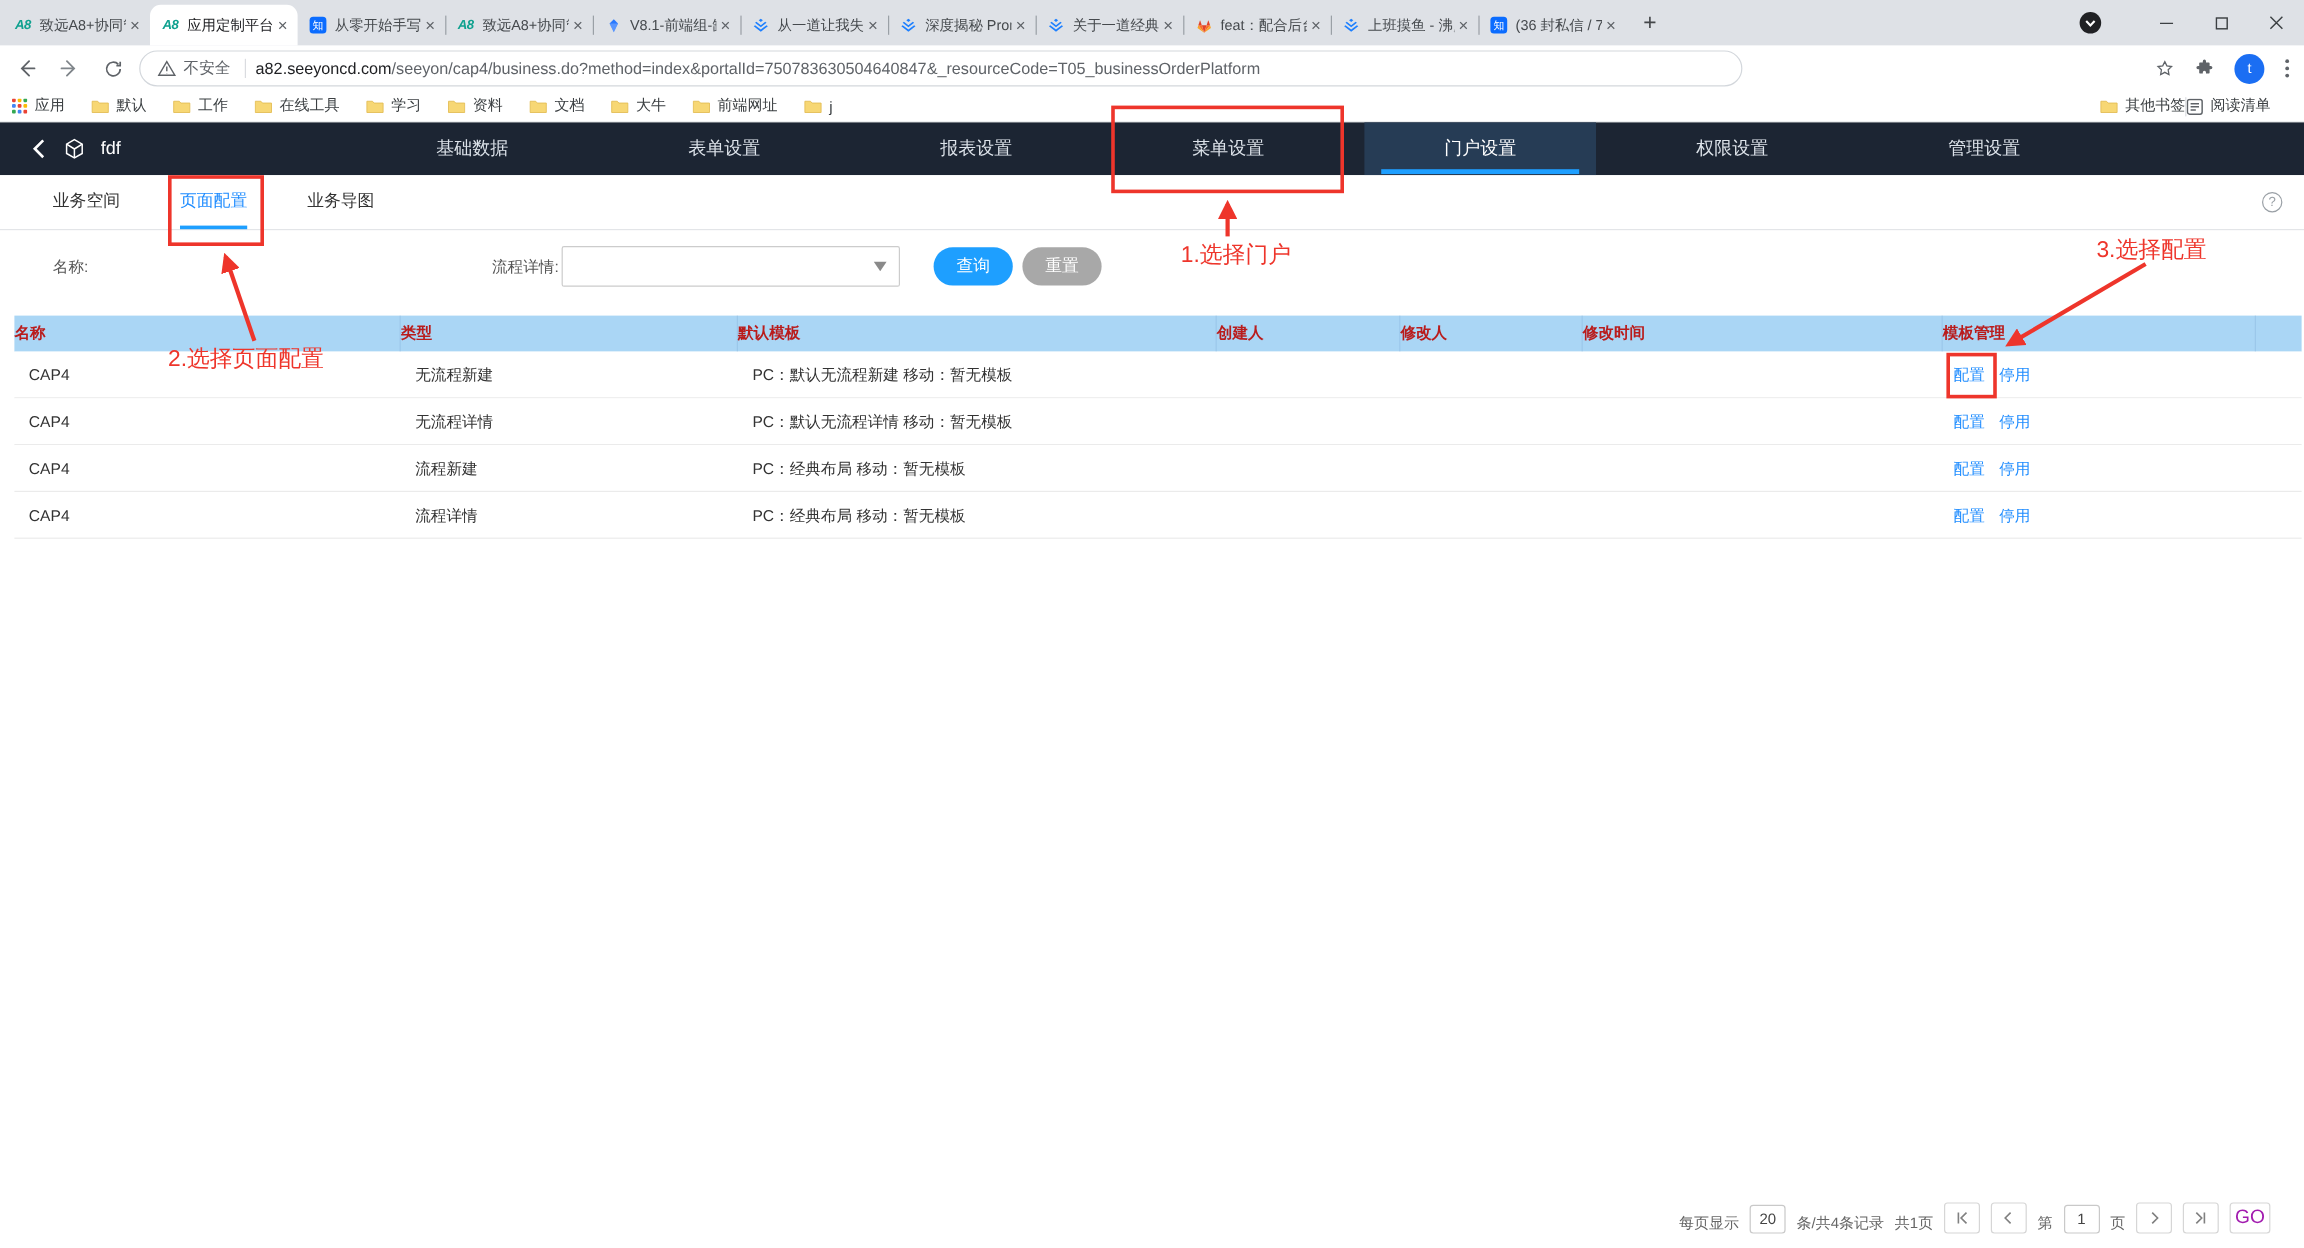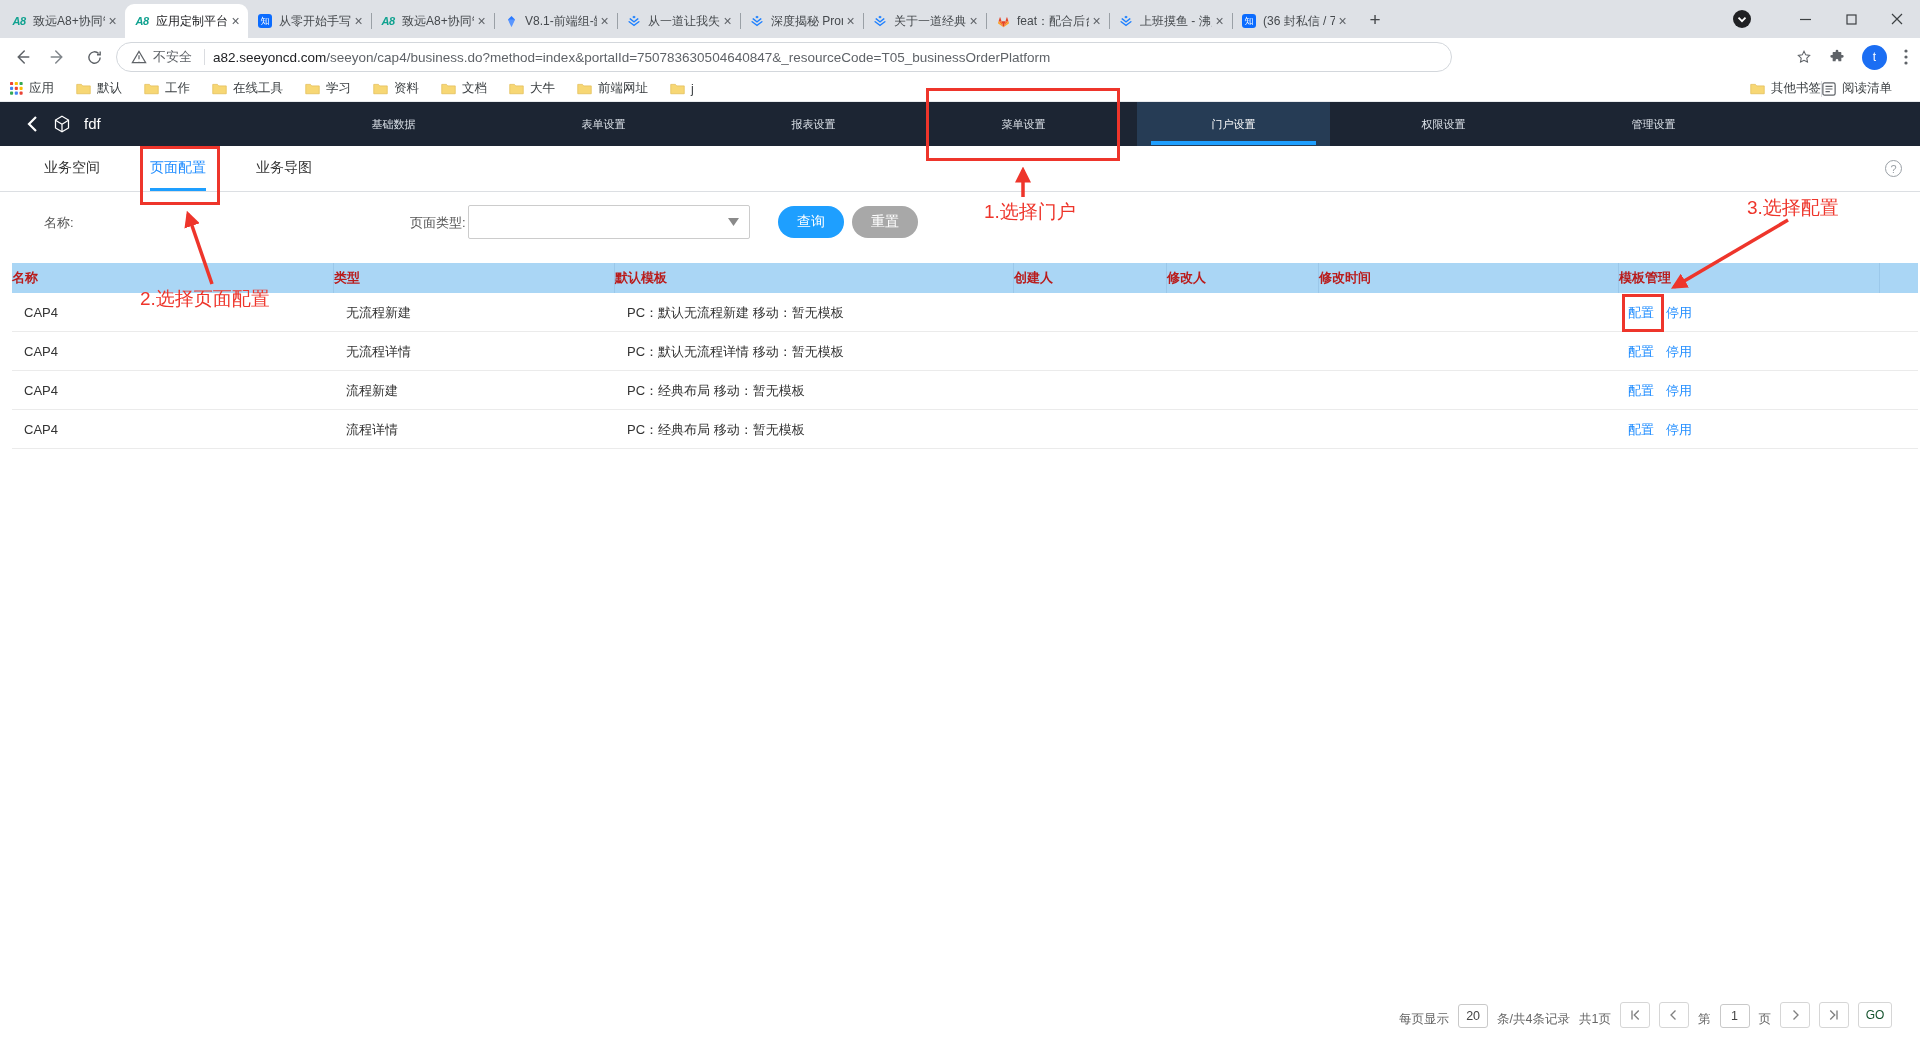--- a/index.html
+++ b/index.html
@@ -42,21 +42,21 @@
   .bm-item{display:flex;align-items:center;gap:6px;white-space:nowrap}
   .bm-right{margin-left:auto;display:flex;align-items:center;padding-right:28px}
   .bm-sep{width:1px;height:16px;background:#dadce0}
 
   
   .appnav{position:absolute;left:0;top:102px;width:1920px;height:44px;background:#1c2533}
   .backchev{position:absolute;left:24px;top:12px}
   .applogo{position:absolute;left:52px;top:12px}
   .apptitle{position:absolute;left:84px;top:12px;color:#fff;font-size:15px;line-height:20px}
   .nav-items{position:absolute;left:297px;top:0;height:44px;display:flex;gap:17px}
-  .nav-item{position:relative;width:193px;height:44px;line-height:44px;text-align:center;color:#dde3ea;font-size:11px;cursor:pointer}
+  .nav-item{position:relative;width:193px;height:44px;line-height:44px;text-align:center;color:#dde3ea;font-size:15px;cursor:pointer}
   .nav-item.active{background:#263c55;color:#fff}
   .nav-item.active::after{content:"";position:absolute;left:14px;right:14px;bottom:1px;height:4px;background:#1e9fff}
 
   
   .subtabs{position:absolute;left:0;top:146px;width:1920px;height:46px;background:#fff;border-bottom:1px solid #dcdfe3}
   .subtab-items{display:flex;padding-left:44px;gap:50px;height:45px}
   .subtab{height:45px;line-height:42px;font-size:14px;color:#333;cursor:pointer;border-bottom:3px solid transparent}
   .subtab.active{color:#1e8cff;border-bottom-color:#1e9fff}
   .help{position:absolute;right:18px;top:14px;width:17px;height:17px;border:1px solid #9aa0a6;border-radius:50%;color:#9aa0a6;font-size:11px;display:flex;align-items:center;justify-content:center}
 
@@ -78,21 +78,21 @@
   .th.fill{flex:1;border-right:none}
   .tr{display:flex;height:39px;border-bottom:1px solid #ebebeb;background:#fff}
   .td{height:39px;line-height:39px;padding-left:12px;font-size:13px;color:#333;white-space:nowrap;overflow:hidden}
   .td.actions{padding-left:9px;display:flex;align-items:center;gap:12px}
   .link{color:#1e8cff;text-decoration:none;font-size:13px;cursor:pointer}
 
   
   .pagination{position:absolute;right:28px;top:1002px;height:26px;display:flex;align-items:flex-end;gap:9px;font-size:12.5px;color:#666;white-space:nowrap}
   .pg-box{min-width:30px;height:24px;border:1px solid #c9c9c9;border-radius:3px;display:flex;align-items:center;justify-content:center;color:#444}
   .pg-btn{width:30px;height:26px;border:1px solid #d6d6d6;border-radius:3px;background:#fff;display:flex;align-items:center;justify-content:center;color:#777}
-  .pg-go{width:34px;font-size:12px;color:#14532d}
+  .pg-go{width:34px;font-size:16px;color:#a21caf}
 
   
   .redbox{position:absolute;border:3px solid #ee352b;pointer-events:none}
   .anntext{position:absolute;color:#ee352b;font-size:19px;font-weight:500;white-space:nowrap;pointer-events:none}
   .overlay{position:absolute;left:0;top:0;pointer-events:none}
 </style>
 </head>
 <body>
 
 <div id="root">
@@ -417,21 +417,21 @@
     <div class="subtab-items" id="subtab-items">
         <span class="subtab">业务空间</span>
         <span class="subtab active">页面配置</span>
         <span class="subtab">业务导图</span>
       </div>
     <span class="help">?</span>
   </div>
 
   <div class="filter">
     <span class="flabel" style="left:44px">名称:</span>
-    <span class="flabel" style="left:410px">页面类型:</span>
+    <span class="flabel" style="left:410px">流程详情:</span>
     <div class="fselect">
       <span class="caret">
         <svg width="11" height="8" viewBox="0 0 11 8">
             <path d="M0 0h11L5.5 8z" fill="#8a8a8a"></path>
           </svg>
       </span>
     </div>
     <button class="btn btn-search">查询</button>
     <button class="btn btn-reset">重置</button>
   </div>

